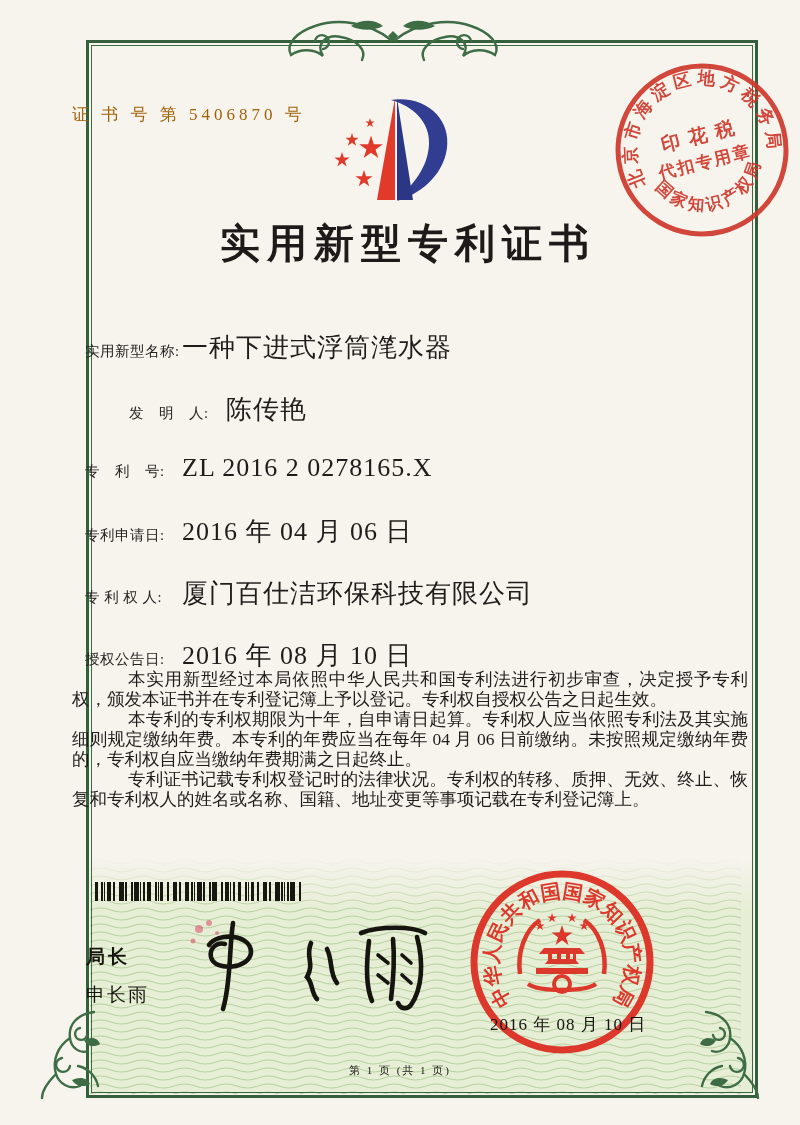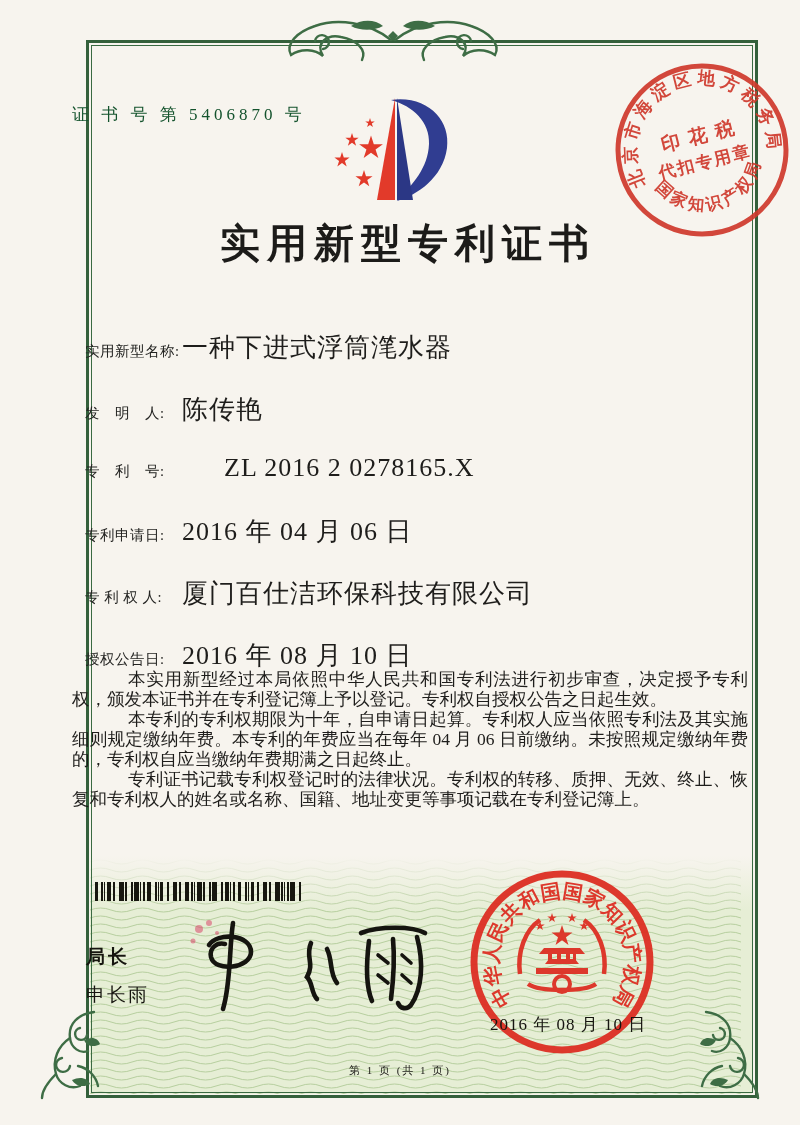--- a/index.html
+++ b/index.html
@@ -1,27 +1,27 @@
 <!DOCTYPE html>
 <html><head>
 <meta charset="utf-8">
 <style>
   html,body{margin:0;padding:0;}
   body{background:#e9e7e2;font-family:"Liberation Serif","DejaVu Serif",serif;}
   .page{position:relative;width:800px;height:1125px;background:#f7f4ee;overflow:hidden;margin:0 auto;}
   .frame{position:absolute;left:86px;top:40px;width:666px;height:1052px;border:3px solid #34603b;}
   .frame-inner{position:absolute;left:2px;top:2px;right:2px;bottom:2px;border:1px solid #3a6a42;}
-  .cert-no{position:absolute;left:72px;top:103px;font-size:17px;color:#14532d;letter-spacing:4px;}
+  .cert-no{position:absolute;left:72px;top:103px;font-size:17px;color:#a16207;letter-spacing:4px;}
   .title{position:absolute;left:8px;top:216px;width:800px;margin:0;text-align:center;
          font-size:40px;font-weight:bold;color:#1c1b19;letter-spacing:7px;}
   .fields{position:absolute;left:85px;top:0;width:660px;}
   .frow{position:absolute;left:0;display:flex;align-items:baseline;white-space:nowrap;}
   .flabel{display:inline-block;width:97px;font-size:14.5px;color:#242422;letter-spacing:0.5px;flex:none;}
   .fvalue{font-size:26px;color:#1e1d1b;letter-spacing:1px;}
-  .r1{top:330px;} .r2{top:392px;} .r3{top:453px;gap:42px;} .r4{top:514px;} .r5{top:576px;} .r6{top:638px;}
+  .r1{top:330px;} .r2{top:392px;margin-left:44px;} .r3{top:453px;} .r4{top:514px;} .r5{top:576px;} .r6{top:638px;}
   .body-text{position:absolute;left:72px;top:669px;width:676px;font-size:17.5px;line-height:20px;
              color:#1e1d1b;text-align:justify;}
   .body-text p{margin:0;text-indent:3.2em;}
   .band{position:absolute;left:90px;top:856px;width:662px;height:238px;}
   .band-fade{position:absolute;left:0;top:0;width:100%;height:55px;
              background:linear-gradient(#f7f4ee,rgba(247,244,238,0));}
   .barcode{position:absolute;left:95px;top:882px;width:206px;height:19px;
     background-image:
       repeating-linear-gradient(90deg,#17170f 0 2px,rgba(0,0,0,0) 2px 6px),
       repeating-linear-gradient(90deg,#17170f 0 1px,rgba(0,0,0,0) 1px 9px),

